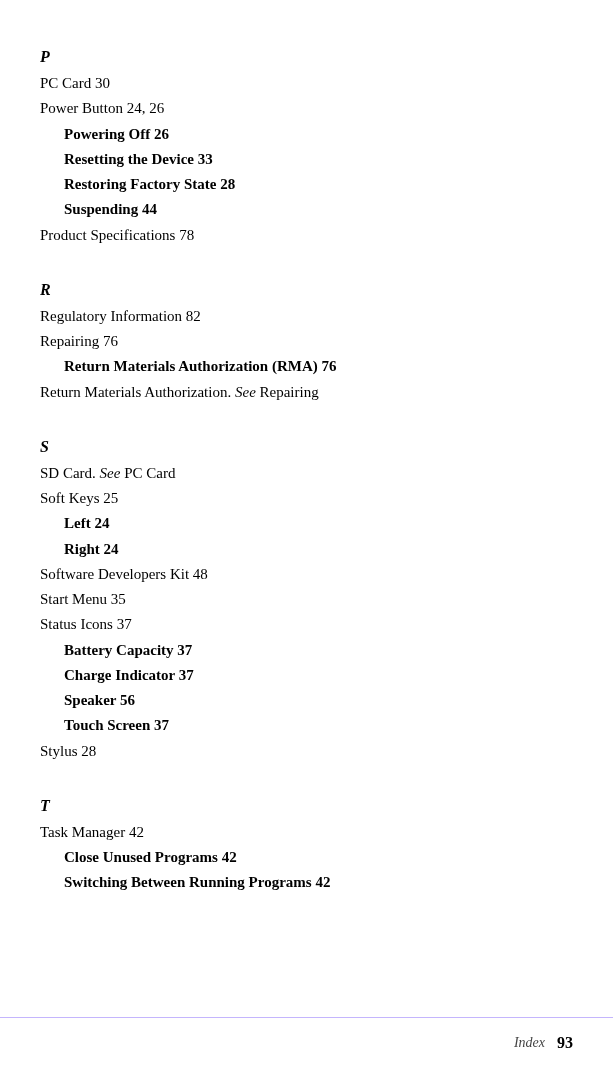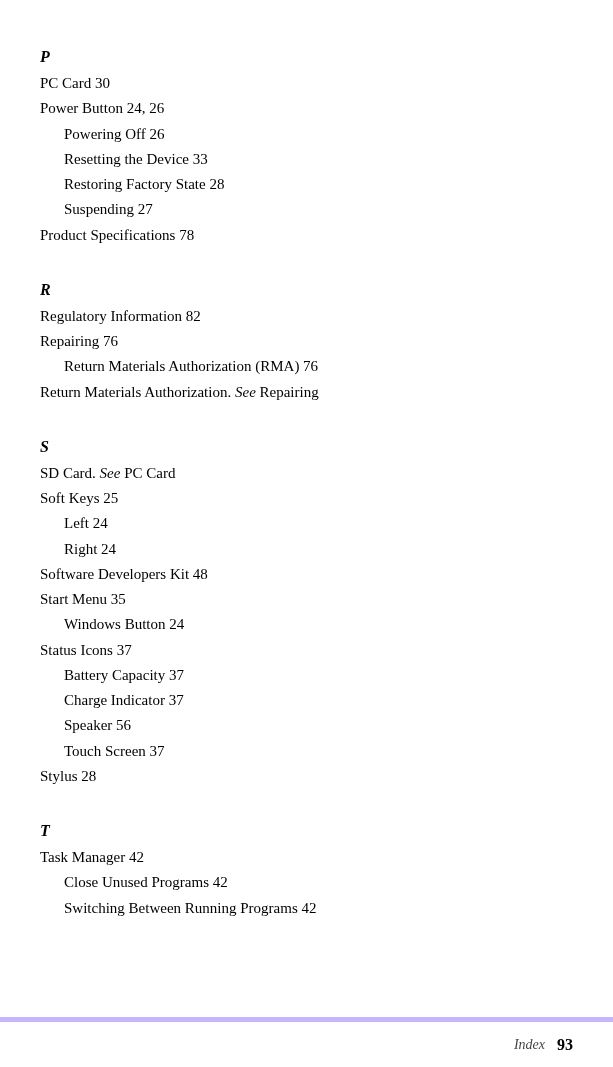--- a/index.html
+++ b/index.html
@@ -25,34 +25,35 @@
       font-size: 16px;
       margin-bottom: 6px;
       margin-top: 18px;
     }
     .entry {
       margin-bottom: 2px;
       line-height: 1.55;
     }
     .entry.indented {
       padding-left: 24px;
+      font-weight: bold;
     }
     .see-italic {
       font-style: italic;
     }
     .spacer {
       height: 14px;
     }
     .footer {
       position: absolute;
       bottom: 0;
       left: 0;
       right: 0;
       height: 50px;
-      border-top: 5px solid #c4b5fd;
+      border-top: 1px solid #c4b5fd;
       display: flex;
       align-items: center;
       justify-content: flex-end;
       padding: 0 40px;
       font-size: 14px;
     }
     .footer-label {
       margin-right: 12px;
       font-style: italic;
       color: #444;
@@ -65,37 +66,36 @@
 </head>
 <body>
 
 <div class="page-content">
 <div class="section-letter">P</div>
     <div class="entry">PC Card  30</div>
     <div class="entry">Power Button  24, 26</div>
     <div class="entry indented">Powering Off  26</div>
     <div class="entry indented">Resetting the Device  33</div>
     <div class="entry indented">Restoring Factory State  28</div>
-    <div class="entry indented">Suspending  27</div>
+    <div class="entry indented">Suspending  44</div>
     <div class="entry">Product Specifications  78</div>
     <div class="spacer"></div>
     <div class="section-letter">R</div>
     <div class="entry">Regulatory Information  82</div>
     <div class="entry">Repairing  76</div>
     <div class="entry indented">Return Materials Authorization (RMA)  76</div>
     <div class="entry">Return Materials Authorization. <span class="see-italic">See</span> Repairing</div>
     <div class="spacer"></div>
     <div class="section-letter">S</div>
     <div class="entry">SD Card. <span class="see-italic">See</span> PC Card</div>
     <div class="entry">Soft Keys  25</div>
     <div class="entry indented">Left  24</div>
     <div class="entry indented">Right  24</div>
     <div class="entry">Software Developers Kit  48</div>
     <div class="entry">Start Menu  35</div>
-    <div class="entry indented">Windows Button  24</div>
     <div class="entry">Status Icons  37</div>
     <div class="entry indented">Battery Capacity  37</div>
     <div class="entry indented">Charge Indicator  37</div>
     <div class="entry indented">Speaker  56</div>
     <div class="entry indented">Touch Screen  37</div>
     <div class="entry">Stylus  28</div>
     <div class="spacer"></div>
     <div class="section-letter">T</div>
     <div class="entry">Task Manager  42</div>
     <div class="entry indented">Close Unused Programs  42</div>

